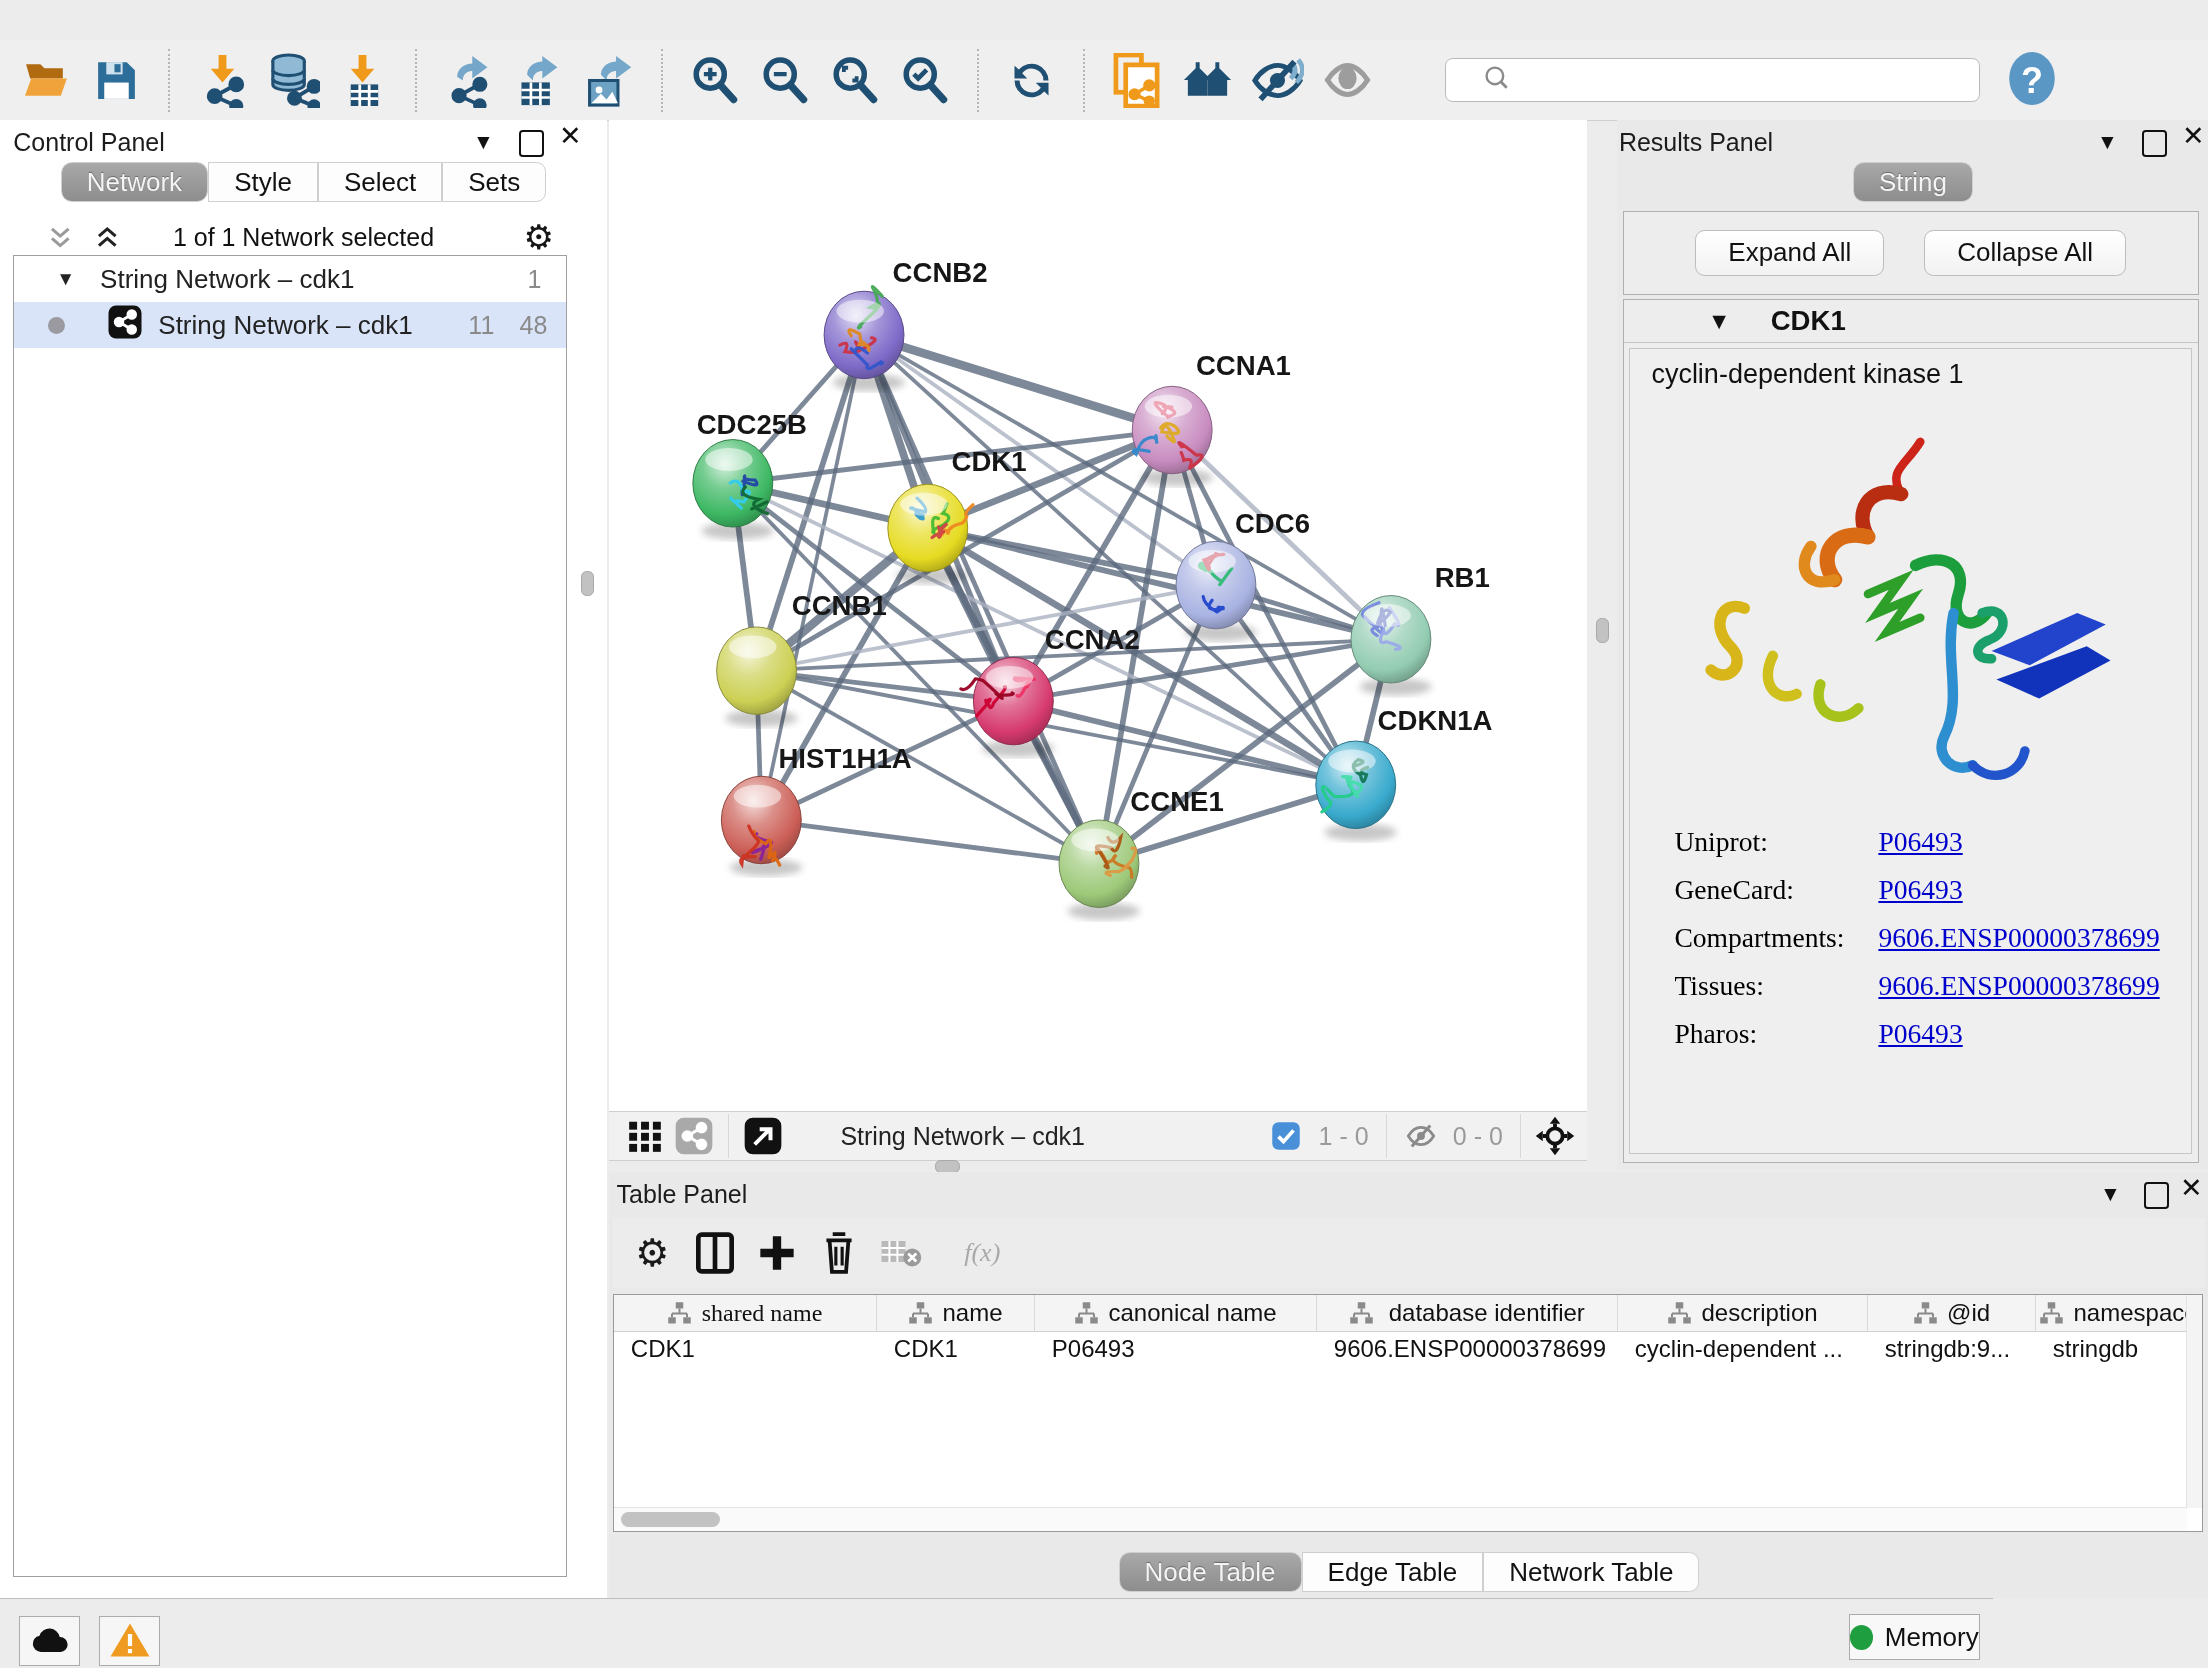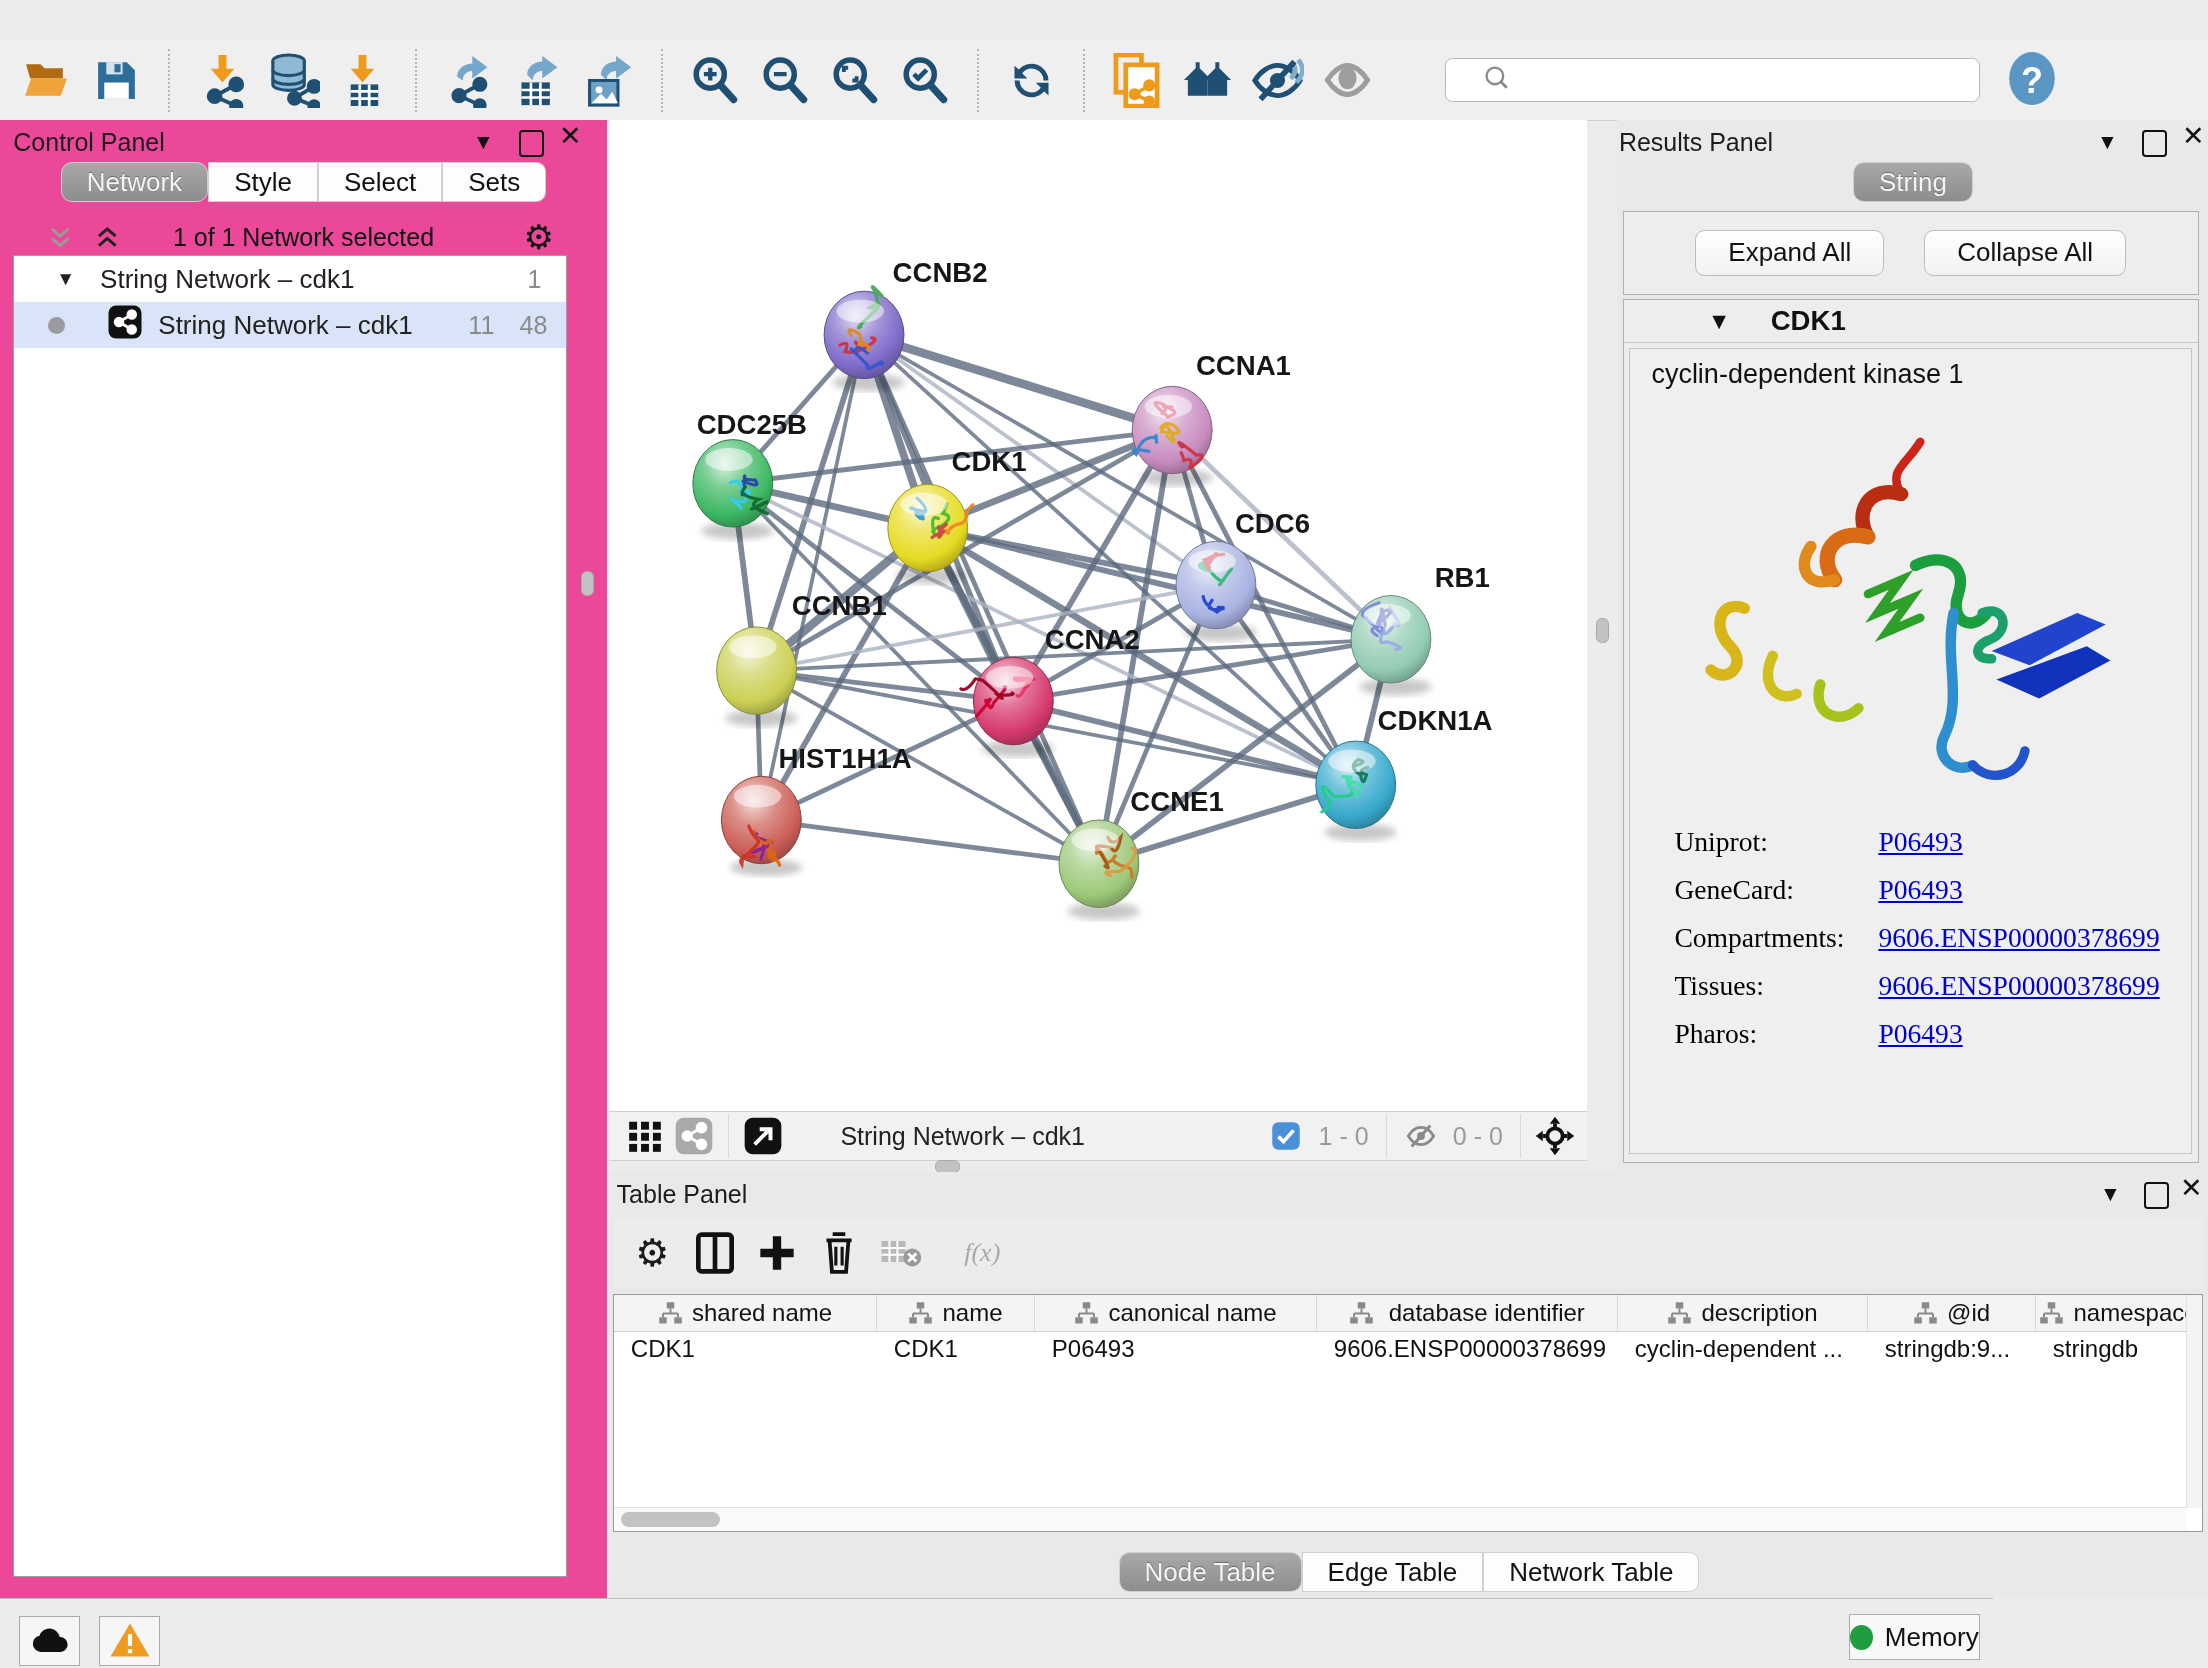--- a/index.html
+++ b/index.html
@@ -32,21 +32,21 @@
   .ph-close{font-weight:bold;font-size:27px;}
   .tabrow{display:flex;justify-content:center;gap:0;}
   .tab{height:38px;line-height:38px;padding:0 25px;font-size:26px;background:#fdfdfd;
     border:1px solid #cfcfcf;color:#111;border-radius:0 0 0 0;}
   .tab:first-child{border-radius:9.5px 0 0 9.5px;}
   .tab:last-child{border-radius:0 9.5px 9.5px 0;}
   .tab.single{border-radius:9.5px;}
   .tab.active{background:linear-gradient(#a9a9a9,#8d8d8d);color:#f4f4f4;
     text-shadow:0 -1px 1px rgba(0,0,0,.35);border-radius:11px;}
   
-  #control-panel{position:absolute;left:0;top:120px;width:607px;height:1478px;background:#ec4899;}
+  #control-panel{position:absolute;left:0;top:120px;width:607px;height:1478px;background:#ffffff;}
   #cp-subhead{position:relative;height:46px;margin-top:13.3px;}
   #cp-subhead .txt{position:absolute;left:0;right:0;text-align:center;top:7.6px;font-size:25px;color:#111;}
   #cp-gear{position:absolute;right:53px;top:1.9px;font-size:34px;color:#161616;}
   .chev{position:absolute;top:7.6px;}
   #net-tree{position:absolute;left:13.3px;top:135px;width:552px;bottom:21px;background:#fff;
     border:1.9px solid #9f9f9f;font-size:26px;}
   .tree-row{position:relative;height:46px;display:flex;align-items:center;}
   .tree-row.selected{background:#d9e4f8;}
   .tree-count{position:absolute;font-size:25px;color:#8a8a8a;}
   
@@ -765,21 +765,21 @@
               <path d="M1 7.6h16M1 12.2h16M6.3 3v14M11.6 3v14"></path>
             </g>
             <circle cx="21.5" cy="14" r="6" fill="#9a9a9a"></circle>
             <path d="M18.8 11.3l5.4 5.4M24.2 11.3l-5.4 5.4" stroke="#fff" stroke-width="1.8"></path>
           </svg>
         </span>
       <span class="tp-ic" style="width:86px" id="tp-fx">f(x)</span>
     </div>
     <div id="tbl">
       <div id="tbl-head">
-          <div class="th" style="width: 263px;">
+          <div class="th" style="width: 263px; font-family: Liberation Serif, serif;">
             <svg width="25" height="25" viewBox="0 0 20 20">
               <rect x="7" y="1" width="6" height="5" fill="#8a8a8a"></rect>
               <path d="M10 6v4M4 10h12M4 10v3M16 10v3" stroke="#8a8a8a" stroke-width="1.6" fill="none"></path>
               <rect x="1" y="13" width="6" height="5" fill="#8a8a8a"></rect>
               <rect x="13" y="13" width="6" height="5" fill="#8a8a8a"></rect>
             </svg>
             <span>shared name</span>
           </div>
           <div class="th" style="width: 158px;">
             <svg width="25" height="25" viewBox="0 0 20 20">

